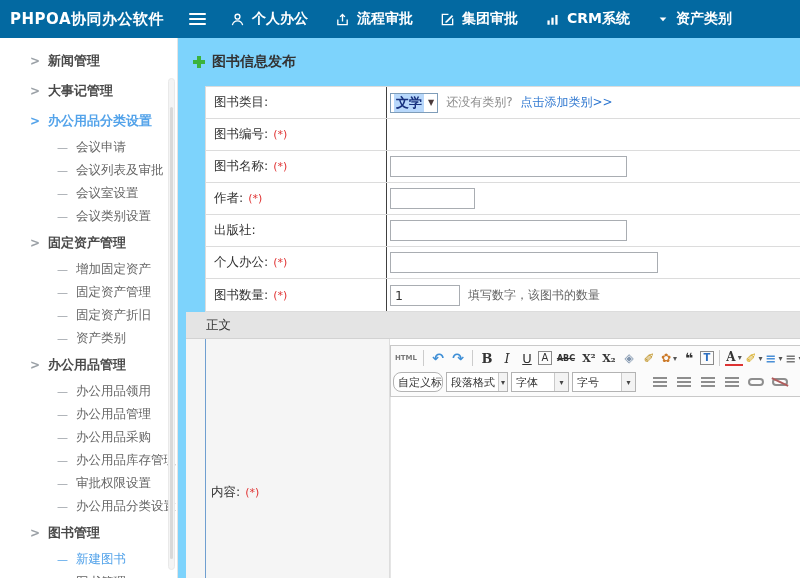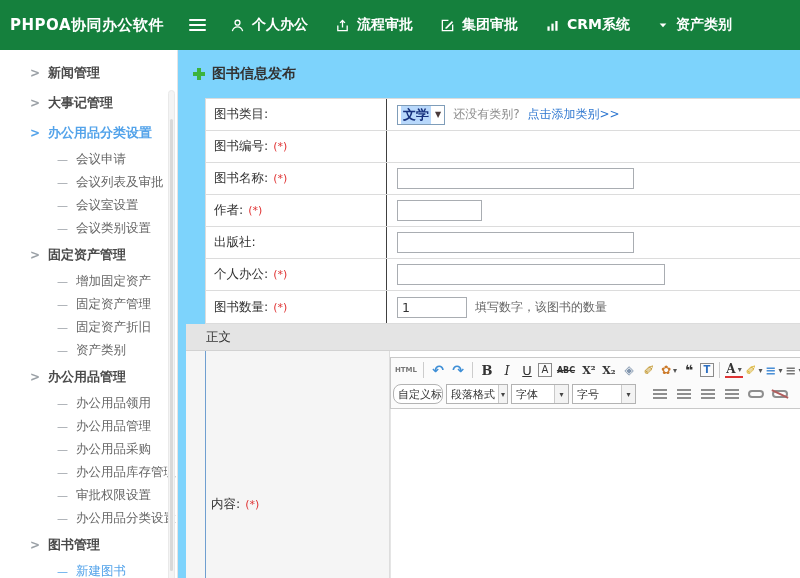--- a/index.html
+++ b/index.html
@@ -1,20 +1,20 @@
 <!DOCTYPE html>
 <html><head>
 <meta charset="utf-8">
 <style>
 * { margin:0; padding:0; box-sizing:border-box; }
 html,body { width:800px; height:578px; overflow:hidden; font-family:"DejaVu Sans","Liberation Sans",sans-serif; background:#fff; }
 body { position:relative; font-size:12px; color:#333; }
 
 
-.topbar { height:50px; background:#15803d; display:flex; align-items:center; color:#fff; }
+.topbar { height:38px; background:#0369a1; display:flex; align-items:center; color:#fff; }
 .logo { width:178px; padding-left:10px; font-size:15px; font-weight:bold; letter-spacing:.5px; white-space:nowrap; }
 .hamburger { width:38px; display:flex; flex-direction:column; align-items:center; justify-content:center; gap:3px; cursor:pointer; margin-right:14px; }
 .hamburger i { display:block; width:17px; height:2px; background:#fff; border-radius:1px; }
 .topnav { display:flex; align-items:center; height:100%; }
 .nav-item { display:flex; align-items:center; gap:7px; margin-right:27px; font-size:14px; font-weight:600; cursor:pointer; white-space:nowrap; }
 .nav-icon { display:flex; align-items:center; }
 .nav-icon svg { display:block; }
 
 
 .layout { display:flex; height:540px; }
@@ -35,21 +35,21 @@
 .plus-icon::before { content:""; position:absolute; left:0; top:4px; width:12px; height:4px; background:#3cb33c; }
 .plus-icon::after { content:""; position:absolute; left:4px; top:0; width:4px; height:12px; background:#3cb33c; }
 .page-title h1 { font-size:14px; font-weight:bold; color:#333; }
 
 
 .form-table { margin:14px 0 0 19px; border:1px solid #dcdcdc; border-right:none; }
 .f-row { display:flex; height:32px; border-bottom:1px solid #dcdcdc; background:#fff; }
 .f-row:last-child { border-bottom:none; }
 .f-label { width:181px; flex-shrink:0; border-right:1px solid #404040; display:flex; align-items:center; padding-left:8px; gap:5px; color:#333; font-size:12.5px; }
 .req { color:#e03434; font-size:11px; }
-.f-value { flex:1; display:flex; align-items:center; padding-left:3px; gap:8px; overflow:hidden;margin-left:7px; }
+.f-value { flex:1; display:flex; align-items:center; padding-left:3px; gap:8px; overflow:hidden; }
 .f-input { height:21px; border:1px solid #a9adb2; padding:1px 4px; font-size:12.5px; font-family:inherit; color:#333; background:#fff; }
 .f-hint { color:#666; font-size:12px; white-space:nowrap; }
 .select-box { display:inline-flex; align-items:center; border:1px solid #7f9db9; background:#fff; height:20px; padding:0 3px; cursor:pointer; }
 .sel-text { background:#b8d8fb; color:#17317e; font-size:13px; font-weight:600; padding:0 2px; }
 .sel-caret { font-size:8px; color:#4a3a3a; margin-left:4px; }
 .hint-gray { color:#8a8a8a; font-size:12px; }
 .hint-link { color:#2e77d0; font-size:12px; cursor:pointer; text-decoration:none; }
 
 
 .section-bar { height:27px; background:#e4e4e4; border-bottom:1px solid #d2d2d2; line-height:26px; padding-left:20px; font-size:12.5px; color:#333; }

